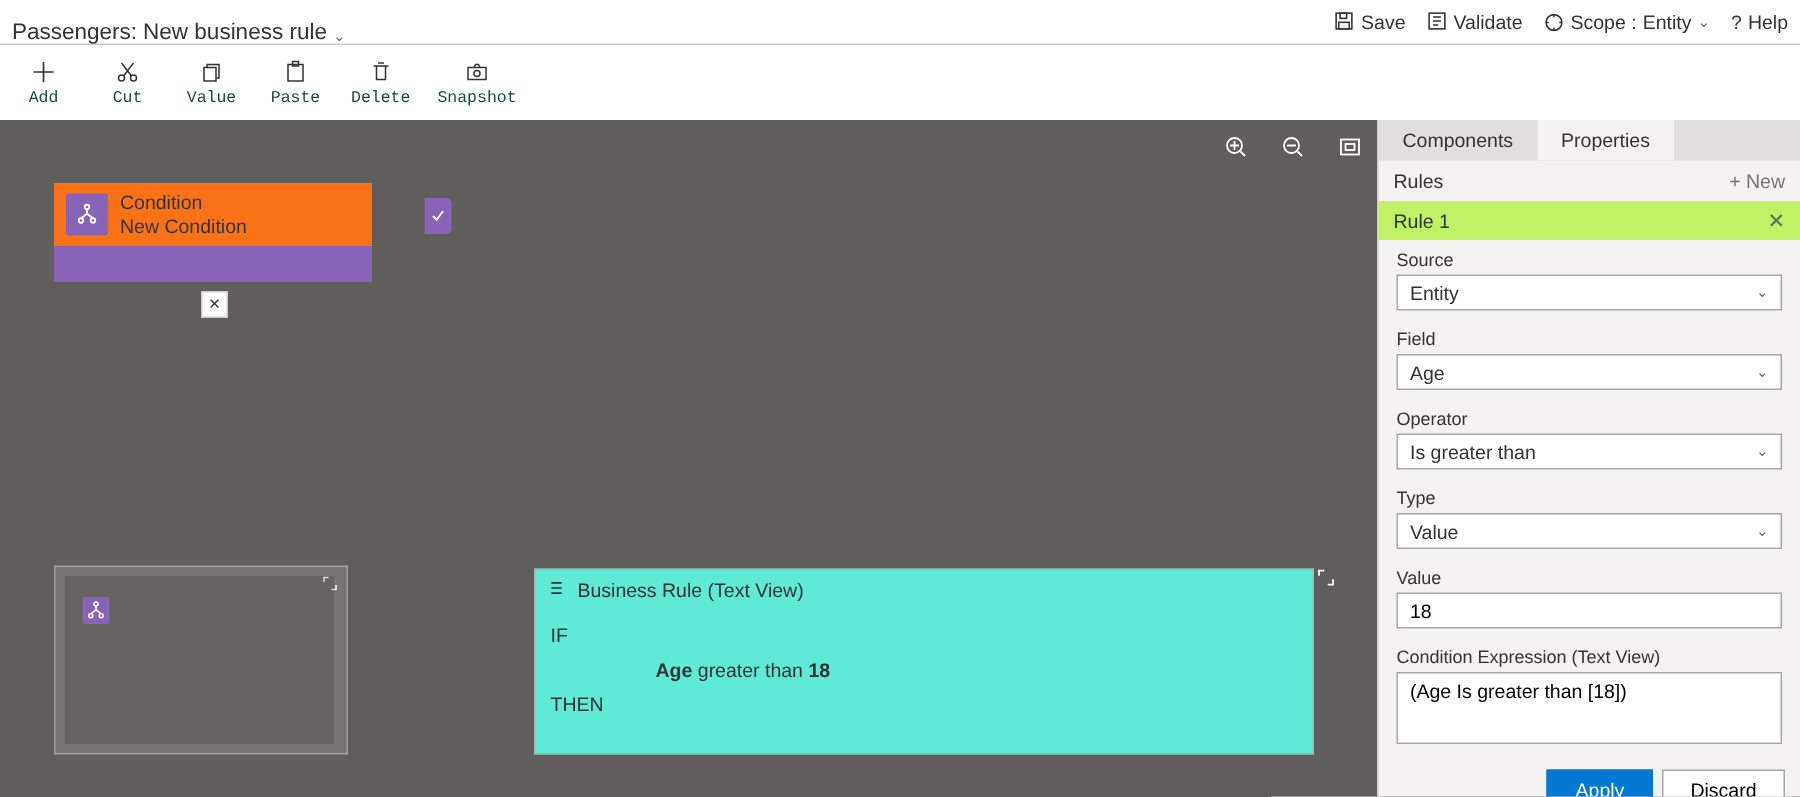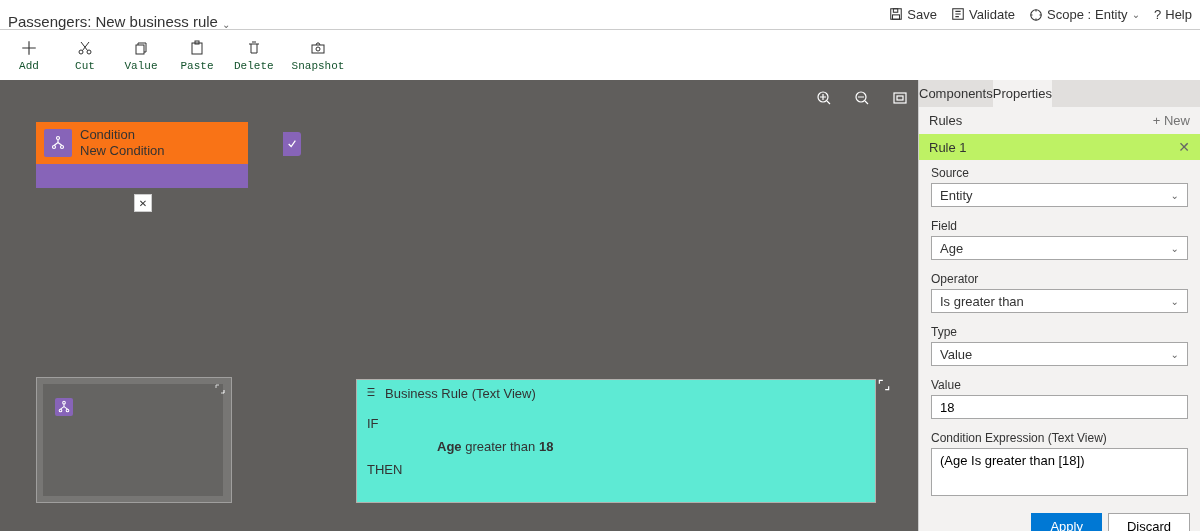--- a/index.html
+++ b/index.html
@@ -49,21 +49,21 @@
     
     .textview { position: absolute; bottom: 28px; left: 356px; right: 42px; height: 124px; background: #5eead4; border: 1px solid #b3b0ad; }
     .textview-head { height: 26px; display: flex; align-items: center; padding: 0 8px; gap: 8px; font-size: 13px; }
     .textview-body { padding: 6px 10px; font-size: 13px; }
     .textview-body .row { display: flex; gap: 30px; padding: 4px 0; }
     .textview-body .kw { width: 40px; }
     .textview-expand { position: absolute; top: -4px; right: -18px; width: 18px; height: 18px; display: flex; align-items: center; justify-content: center; cursor: pointer; }
 
     
     .tabs { display: flex; height: 30px; background: #e1dfdd; }
-    .tab { flex: 0 0 auto; padding: 6px 0; font-size: 13px; cursor: pointer; }
+    .tab { flex: 0 0 auto; padding: 6px 16px; font-size: 13px; cursor: pointer; }
     .tab.active { background: #f3f2f1; }
     .panel-title-row { display: flex; justify-content: space-between; align-items: center; padding: 6px 10px; }
     .new-link { color: #737373; font-size: 13px; cursor: pointer; }
     .rule-header { background: #bef264; padding: 5px 10px; display: flex; justify-content: space-between; align-items: center; }
     .field-group { padding: 6px 12px; }
     .field-label { font-size: 12px; margin-bottom: 3px; }
     .field-input { width: 100%; height: 24px; border: 1px solid #a6a6a6; background: #fff; padding: 0 8px; font-size: 13px; display: flex; align-items: center; justify-content: space-between; }
     .field-textarea { width: 100%; height: 48px; border: 1px solid #a6a6a6; background: #fff; padding: 4px 8px; font-size: 13px; resize: none; }
     .panel-footer { display: flex; justify-content: flex-end; gap: 6px; padding: 8px 10px; margin-top: auto; }
     .btn { padding: 5px 18px; font-size: 13px; border: 1px solid #a6a6a6; background: #fff; cursor: pointer; }

